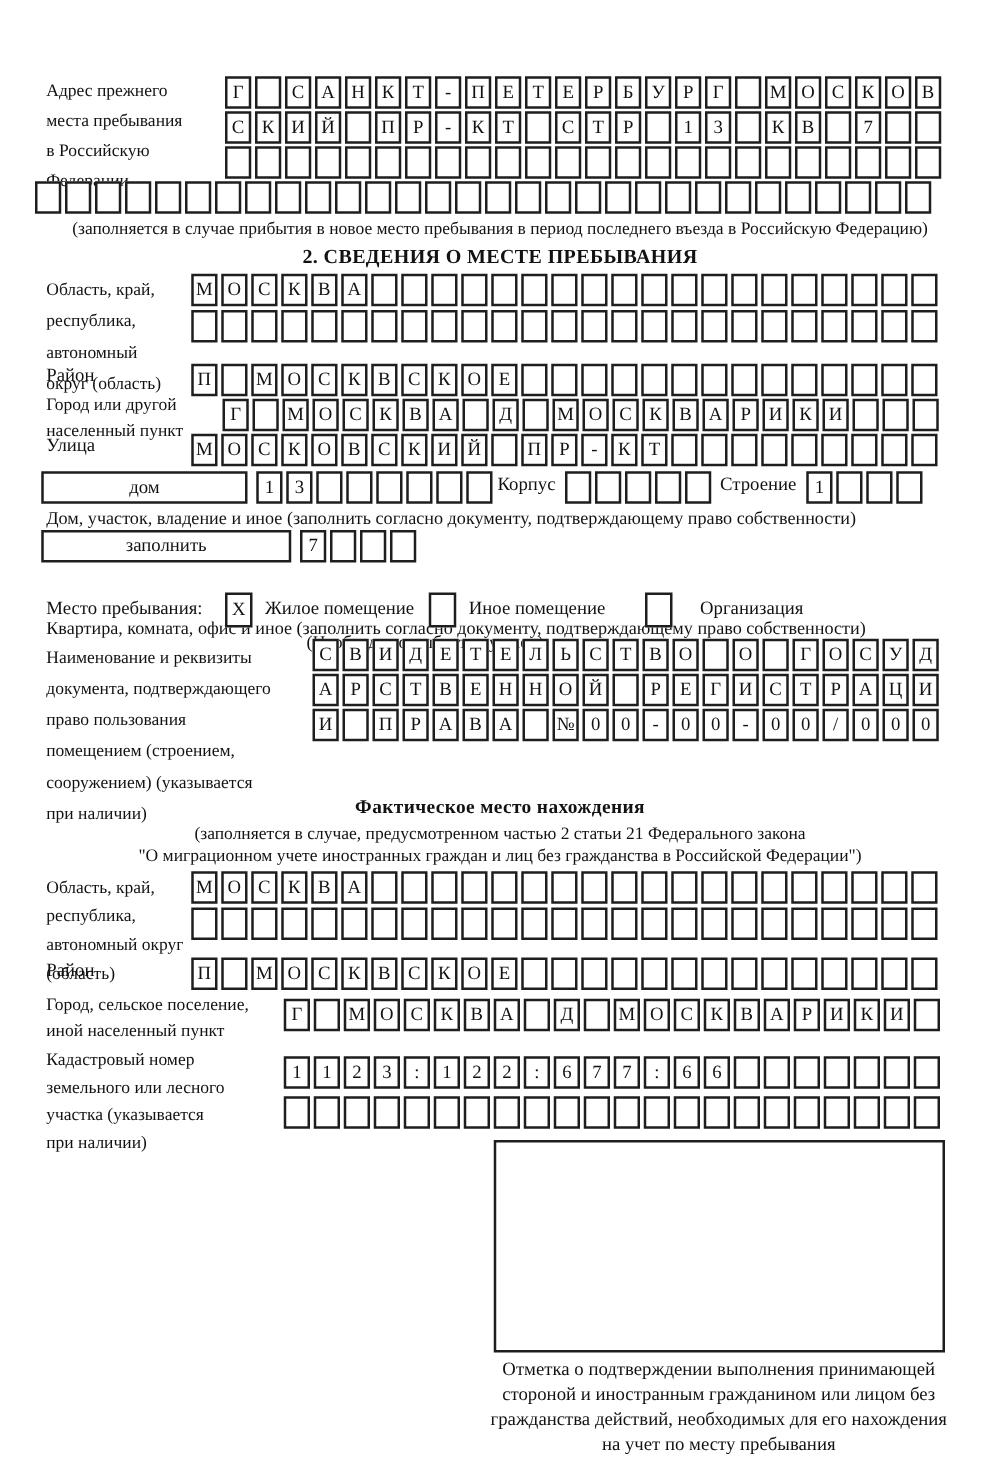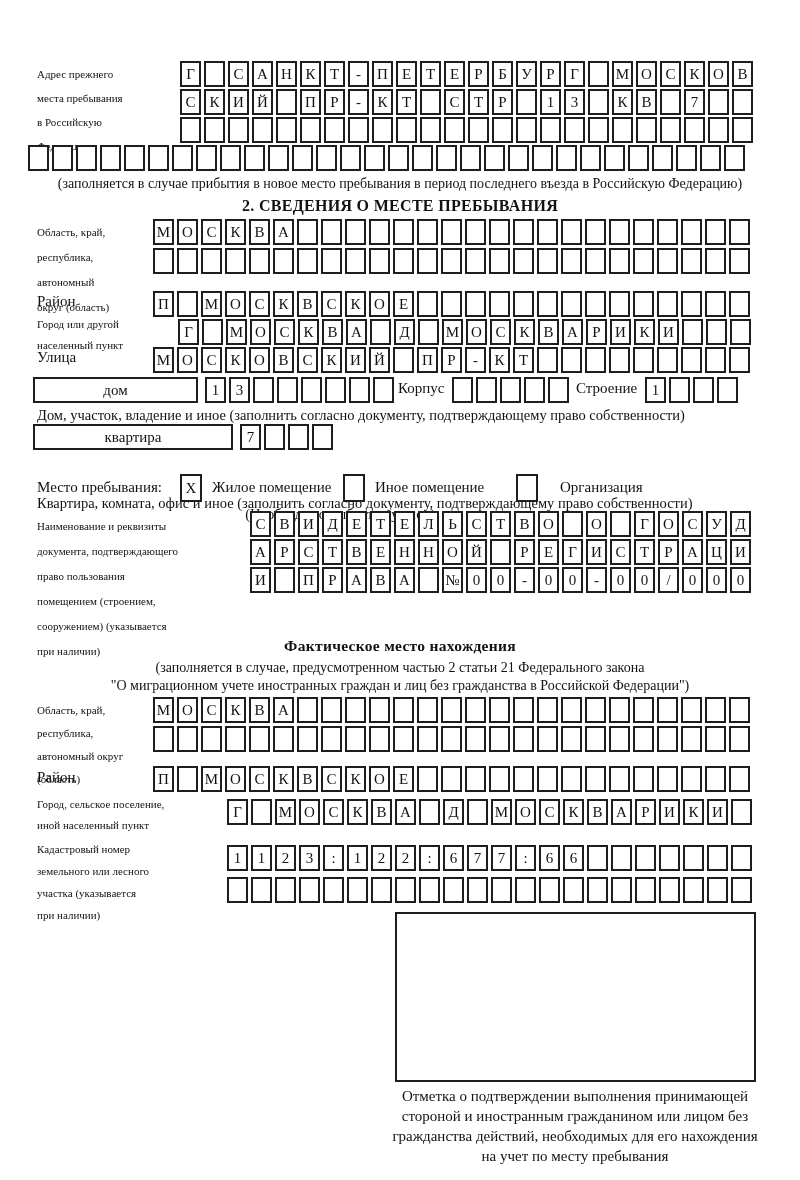--- a/index.html
+++ b/index.html
@@ -1,19 +1,19 @@
 <!DOCTYPE html>
 <html><head>
 <meta charset="utf-8">
 <style>
   html,body{margin:0;padding:0;}
   body{width:800px;height:1180px;background:#ffffff;font-family:"Liberation Serif","DejaVu Serif",serif;color:#121212;}
   .page{position:relative;width:800px;height:1180px;background:#ffffff;overflow:hidden;}
   .abs{position:absolute;font-size:15px;white-space:nowrap;}
-  .lbl{position:absolute;font-size:11px;line-height:24px;font-family:Liberation Serif, serif;}
+  .lbl{position:absolute;font-size:14px;line-height:24px;font-family:Liberation Serif, serif;}
   .lbl div{white-space:nowrap;}
   .boxrow{position:absolute;display:flex;gap:3px;}
   .cbox{flex:none;width:17px;height:22px;border:2px solid #1e1e1e;font-size:15px;line-height:22px;text-align:center;background:#fff;}
   .widebox{position:absolute;height:22px;border:2px solid #1e1e1e;display:flex;align-items:center;justify-content:center;font-size:15px;background:#fff;}
   .checkbox{position:absolute;width:18px;height:24px;border:2px solid #1e1e1e;text-align:center;font-size:15px;line-height:24px;background:#fff;}
   .titleline{position:absolute;left:0;width:800px;text-align:center;font-weight:bold;font-size:16px;letter-spacing:.3px;}
   .centerline{position:absolute;left:0;width:800px;text-align:center;font-size:14px;}
   .caption{position:absolute;font-size:14.5px;white-space:nowrap;}
   .stampbox{position:absolute;border:2px solid #1e1e1e;background:#fff;}
   .stampcap{position:absolute;text-align:center;font-size:15px;line-height:20px;}
@@ -315,21 +315,21 @@
     </div>
   <div class="abs" style="left:576px;top:380px;">Строение</div>
   <div class="boxrow" style="left:645px;top:377px;">
       <span class="cbox">1</span>
       <span class="cbox">&nbsp;</span>
       <span class="cbox">&nbsp;</span>
       <span class="cbox">&nbsp;</span>
     </div>
   <div class="caption" style="left:37px;top:407px;">Дом, участок, владение и иное (заполнить согласно документу, подтверждающему право собственности)</div>
 
-  <div class="widebox" style="left:33px;top:424px;width:196px;">квартира</div>
+  <div class="widebox" style="left:33px;top:424px;width:196px;">заполнить</div>
   <div class="boxrow" style="left:240px;top:424px;">
       <span class="cbox">7</span>
       <span class="cbox">&nbsp;</span>
       <span class="cbox">&nbsp;</span>
       <span class="cbox">&nbsp;</span>
     </div>
   <div class="caption" style="left:37px;top:454px;margin-top:41px;">Квартира, комната, офис и иное (заполнить согласно документу, подтверждающему право собственности)</div>
 
   <div class="abs" style="left:37px;top:479px;">Место пребывания:</div>
   <div class="checkbox" style="left:180px;top:474px;"><span>X</span></div>

